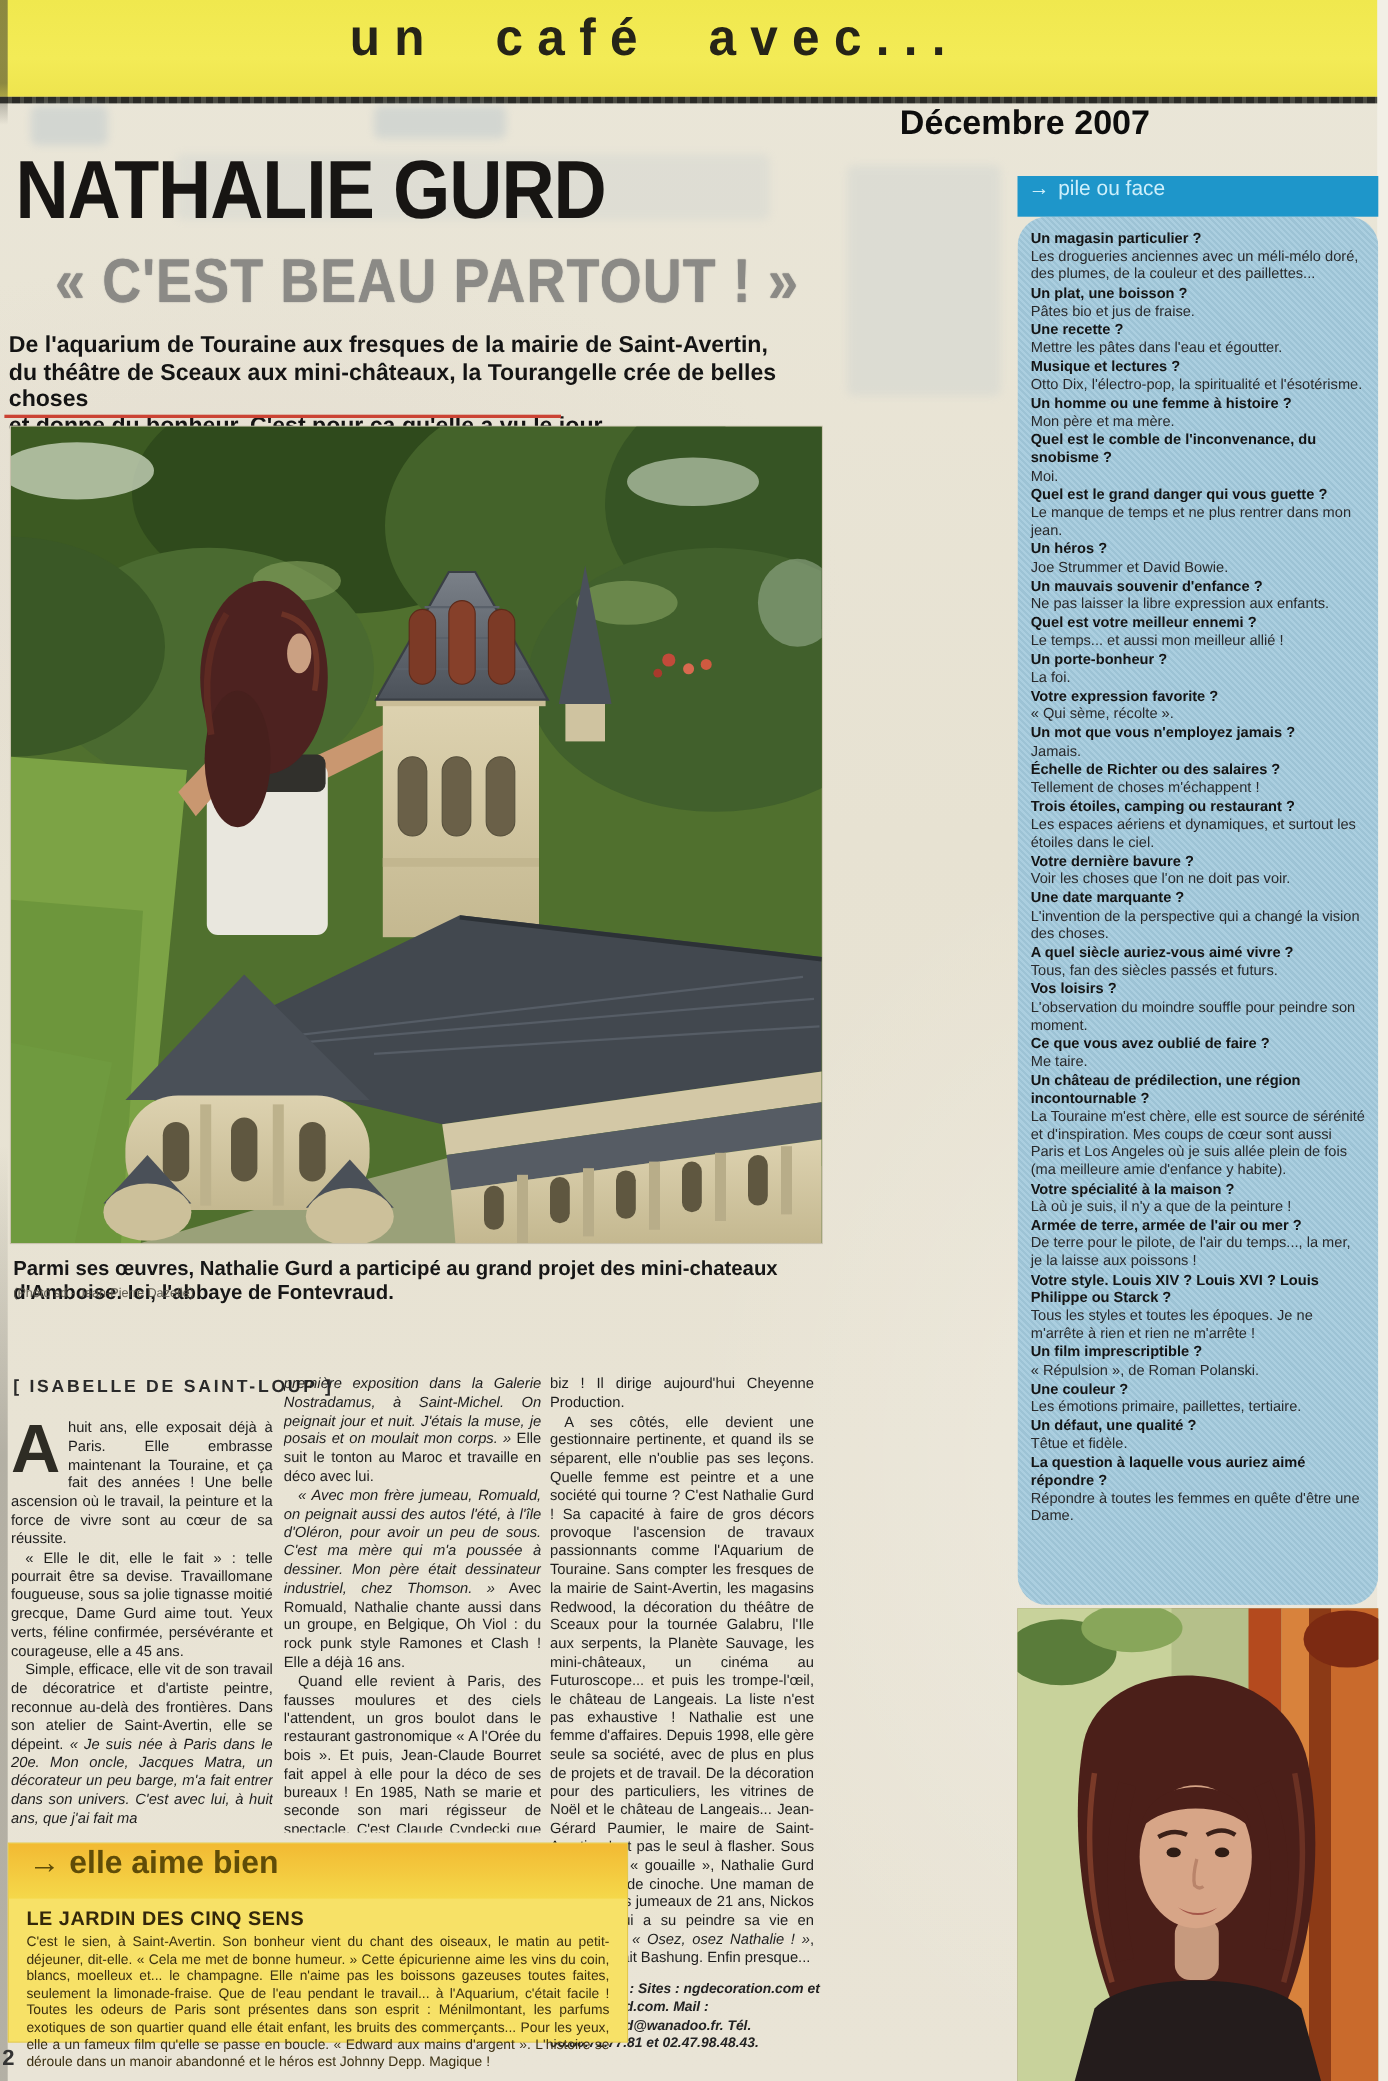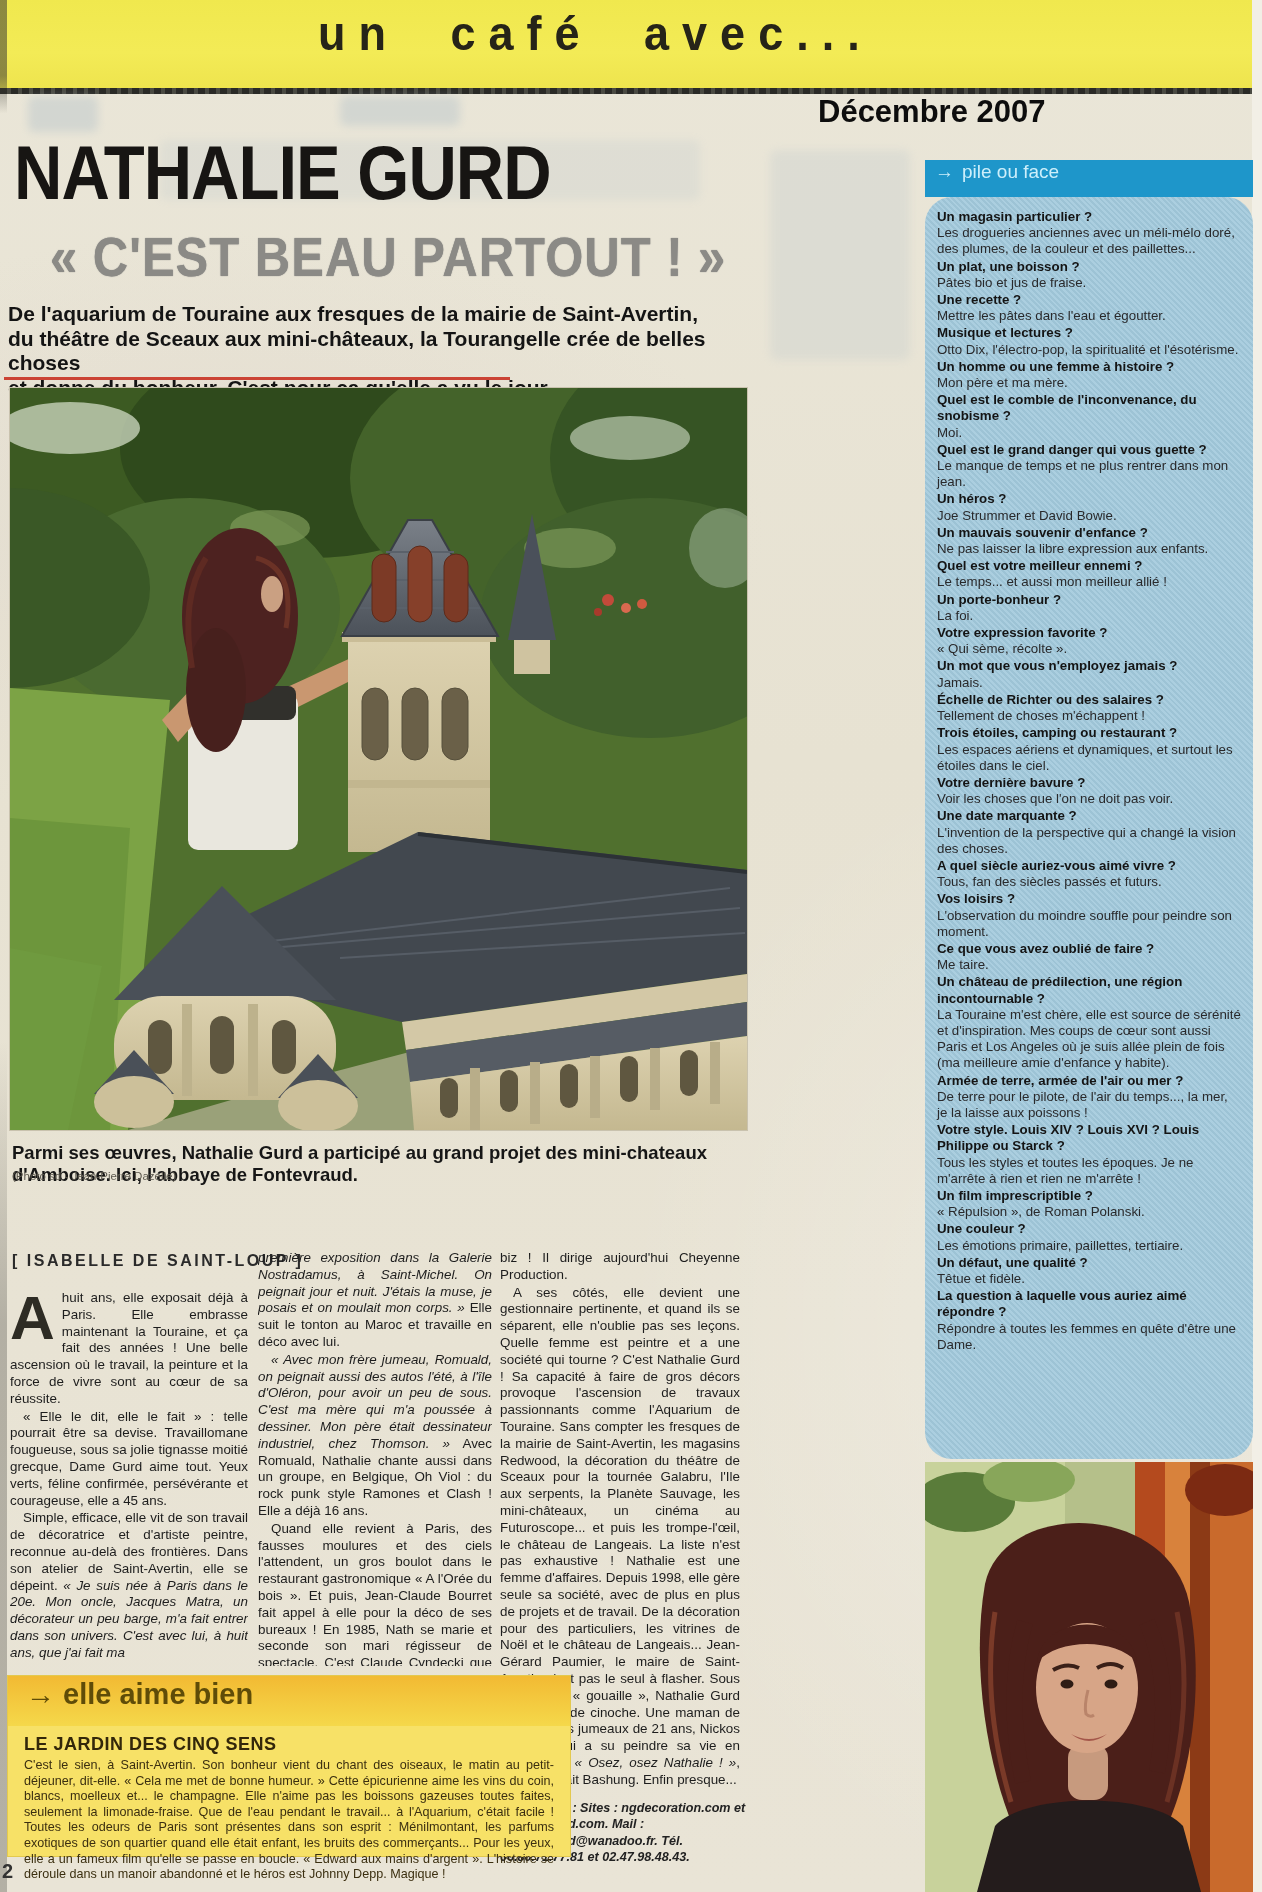--- a/index.html
+++ b/index.html
@@ -343,20 +343,24 @@
         </div>
           <div class="qa">
           <div class="q">Ce que vous avez oublié de faire ?</div>
           <div class="a">Me taire.</div>
         </div>
           <div class="qa">
           <div class="q">Un château de prédilection, une région incontournable ?</div>
           <div class="a">La Touraine m'est chère, elle est source de sérénité et d'inspiration. Mes coups de cœur sont aussi Paris et Los Angeles où je suis allée plein de fois (ma meilleure amie d'enfance y habite).</div>
         </div>
           <div class="qa">
+          <div class="q">Votre spécialité à la maison ?</div>
+          <div class="a">Là où je suis, il n'y a que de la peinture !</div>
+        </div>
+          <div class="qa">
           <div class="q">Armée de terre, armée de l'air ou mer ?</div>
           <div class="a">De terre pour le pilote, de l'air du temps..., la mer, je la laisse aux poissons !</div>
         </div>
           <div class="qa">
           <div class="q">Votre style. Louis XIV ? Louis XVI ? Louis Philippe ou Starck ?</div>
           <div class="a">Tous les styles et toutes les époques. Je ne m'arrête à rien et rien ne m'arrête !</div>
         </div>
           <div class="qa">
           <div class="q">Un film imprescriptible ?</div>
           <div class="a">« Répulsion », de Roman Polanski.</div>

